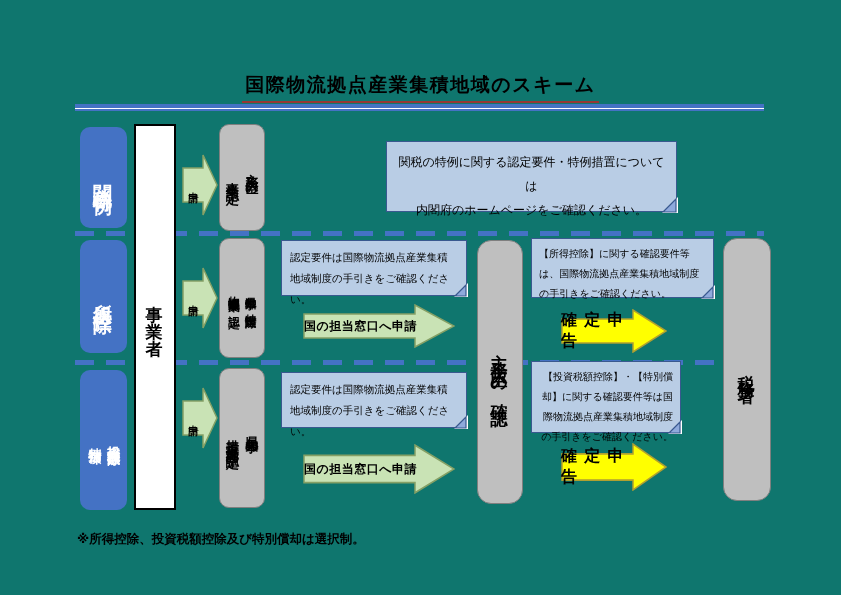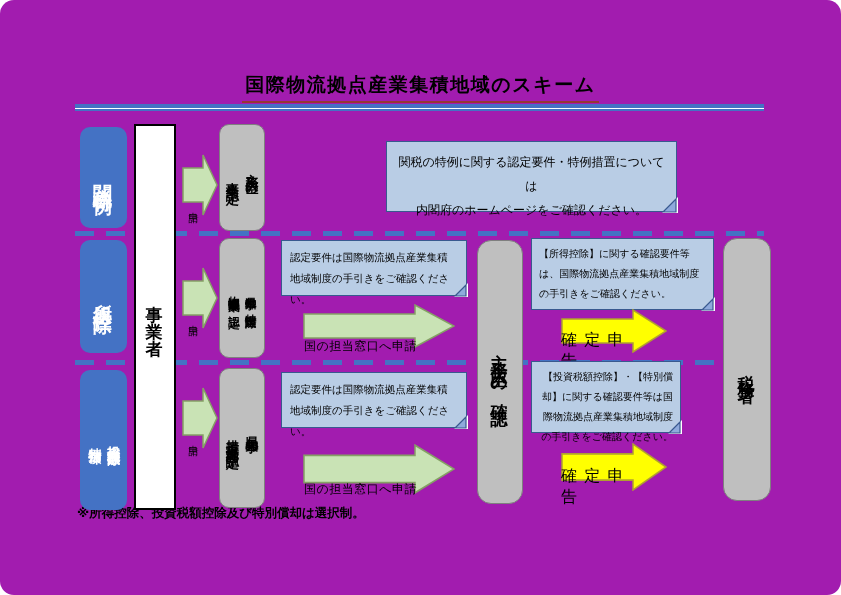--- a/index.html
+++ b/index.html
@@ -1,17 +1,17 @@
 <!DOCTYPE html>
 <html lang="ja"><head>
 <meta charset="utf-8">
 <style>
   html,body{margin:0;padding:0;background:#fff;}
   body{font-family:"DejaVu Sans","Liberation Sans",sans-serif;}
-  #stage{position:relative;width:841px;height:595px;background:#a21caf;overflow:hidden;border-radius:14px;}
+  #stage{position:relative;width:841px;height:595px;background:#0f766e;overflow:hidden;}
 
   .abs{position:absolute;box-sizing:border-box;}
 
   
   .title-wrap{left:0;top:72px;width:841px;text-align:center;}
   .title{display:inline-block;font-size:19px;font-weight:bold;color:#000;
          letter-spacing:1.5px;padding:0 3px 3px 3px;border-bottom:2.5px solid #953735;}
 
   
   .double-rule{left:75px;top:104px;width:689px;height:8px;
@@ -48,21 +48,21 @@
   .callout .txt{display:block;}
   .co-center{text-align:center;font-size:12px;line-height:24px;padding:8px 6px;}
   .co-left{font-size:10.5px;line-height:21px;padding:6px 8px;}
   .co-right{font-size:10px;line-height:20px;padding:5px 7px;}
   .fold{position:absolute;right:-1.5px;bottom:-1.5px;z-index:3;}
 
   
   .arrow-wrap{z-index:2;}
   .arrow-wrap svg{position:absolute;left:0;top:0;width:100%;height:100%;}
   .arrow-label{position:absolute;display:flex;align-items:center;justify-content:center;
-               font-weight:normal;color:#000;z-index:3;margin-top:20px;}
+               font-weight:bold;color:#000;z-index:3;}
   .apply-label{writing-mode:vertical-rl;text-orientation:upright;font-size:10px;letter-spacing:1px;}
   .big-green-label{font-size:12px;letter-spacing:0.5px;}
   .yellow-label{font-size:16px;letter-spacing:0.45em;}
 
   .footnote{font-size:12.5px;font-weight:600;color:#000;}
 </style>
 </head>
 <body>
 
 <div id="stage">
@@ -143,21 +143,21 @@
     <svg viewBox="0 0 152 44" preserveAspectRatio="none">
       <polygon points="1,10 112,10 112,1 151,22 112,43 112,34 1,34" fill="#C9E3B5" stroke="#85A065" stroke-width="1.5"></polygon>
     </svg>
     <span class="arrow-label big-green-label" style="left:0;top:10px;width:115px;height:24px;">国の担当窓口へ申請</span>
   </div>
 
   <div class="abs vbox gbox tall" style="left:477px;top:240px;width:46px;height:264px;">
     <span class="vtext">主務大臣の確認</span>
   </div>
 
-  <div class="abs callout co-right" style="left:531px;top:238px;width:183px;height:72px;">
+  <div class="abs callout co-right" style="left:531px;top:238px;width:183px;height:60px;">
     <span class="txt">【所得控除】に関する確認要件等は、国際物流拠点産業集積地域制度の手引きをご確認ください。</span>
     <svg class="fold" width="14" height="14">
       <path d="M0,14 L14,0 L14,14 Z" fill="#ffffff"></path>
       <path d="M1,13 L12,2 L12,13 Z" fill="#8FAADC" stroke="#39598F" stroke-width="1.2"></path>
     </svg>
   </div>
   <div class="abs arrow-wrap" style="left:561px;top:309px;width:106px;height:44px;">
     <svg viewBox="0 0 106 44" preserveAspectRatio="none">
       <polygon points="1,10 72,10 72,1 105,22 72,43 72,34 1,34" fill="#FFFF00" stroke="#B0A030" stroke-width="1.5"></polygon>
     </svg>
@@ -189,15 +189,15 @@
     <svg viewBox="0 0 106 44" preserveAspectRatio="none">
       <polygon points="1,10 72,10 72,1 105,22 72,43 72,34 1,34" fill="#FFFF00" stroke="#B0A030" stroke-width="1.5"></polygon>
     </svg>
     <span class="arrow-label yellow-label" style="left:0;top:11px;width:85px;height:26px;">確定申告</span>
   </div>
 
   <div class="abs vbox gbox tall" style="left:723px;top:238px;width:48px;height:263px;">
     <span class="vtext">税務署</span>
   </div>
 
-  <div class="abs footnote" style="left:77px;top:505px;">※所得控除、投資税額控除及び特別償却は選択制。</div>
+  <div class="abs footnote" style="left:77px;top:531px;">※所得控除、投資税額控除及び特別償却は選択制。</div>
 
 </div>
 
 </body></html>

